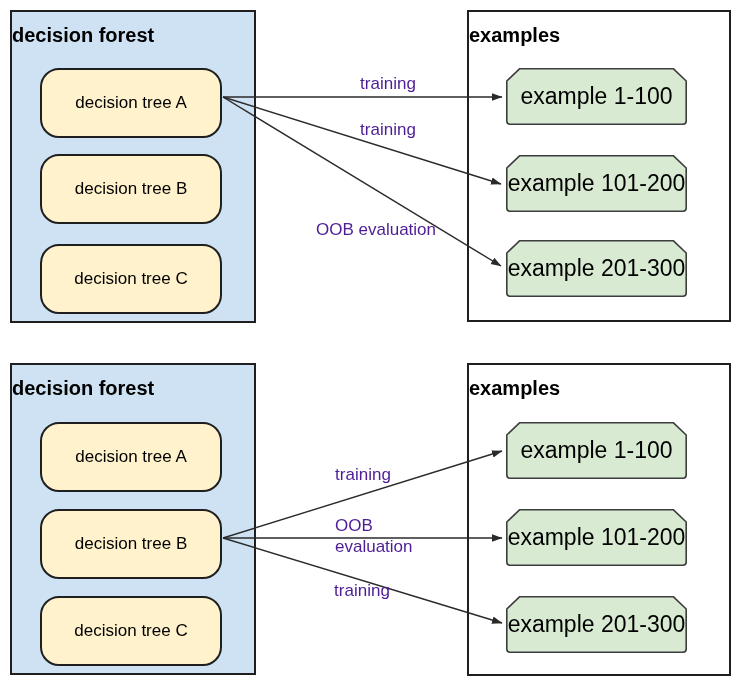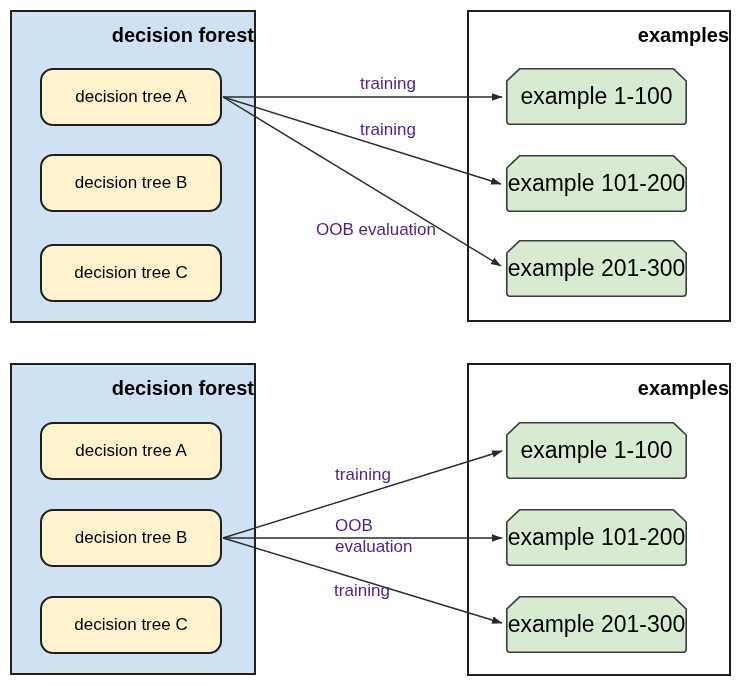--- a/index.html
+++ b/index.html
@@ -4,26 +4,26 @@
 <style>
   html,body{margin:0;padding:0;background:#ffffff;}
   .canvas{
     position:relative;width:737px;height:685px;background:#ffffff;
     font-family:"Liberation Sans",sans-serif;color:#000;overflow:hidden;
   }
   .panel{position:absolute;box-sizing:border-box;border:2px solid #1f1f1f;}
   .panel-blue{background:#cfe2f3;}
   .panel-white{background:#ffffff;}
   .panel-title{
-    position:absolute;left:0;right:0;top:12px;text-align:right;
+    position:absolute;left:0;right:0;top:12px;text-align:left;
     font-weight:bold;font-size:20px;line-height:23px;
   }
   .tree-node{
-    position:absolute;width:182px;height:58px;box-sizing:border-box;
-    background:#fff2cc;border:2px solid #1f1f1f;border-radius:13px;
+    position:absolute;width:182px;height:70px;box-sizing:border-box;
+    background:#fff2cc;border:2px solid #1f1f1f;border-radius:19px;
     display:flex;align-items:center;justify-content:center;
     font-size:17px;white-space:nowrap;
   }
   .example-node{position:absolute;width:181px;height:57px;}
   .example-node svg{position:absolute;left:0;top:0;overflow:visible;display:block;}
   .example-node .node-label{
     position:absolute;left:0;top:0;right:0;bottom:0;
     display:flex;align-items:center;justify-content:center;
     font-size:23px;white-space:nowrap;
   }

